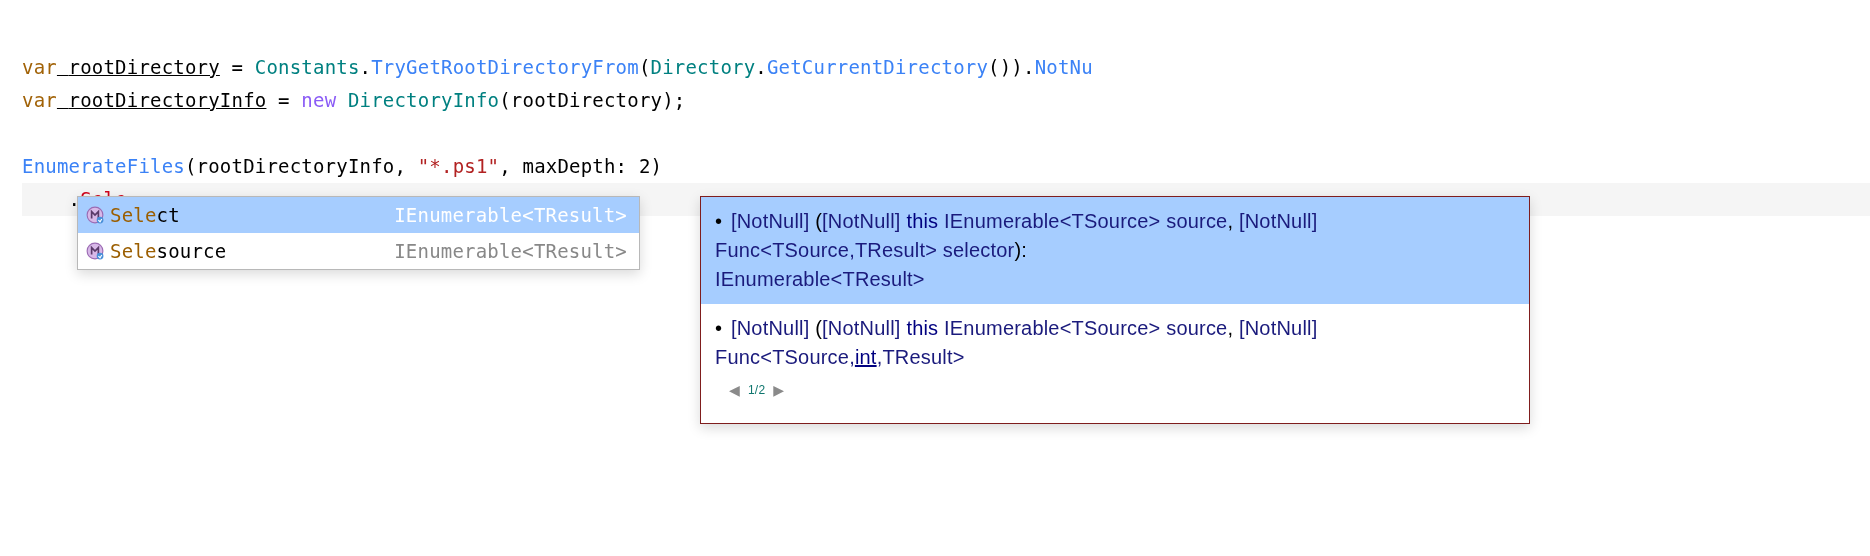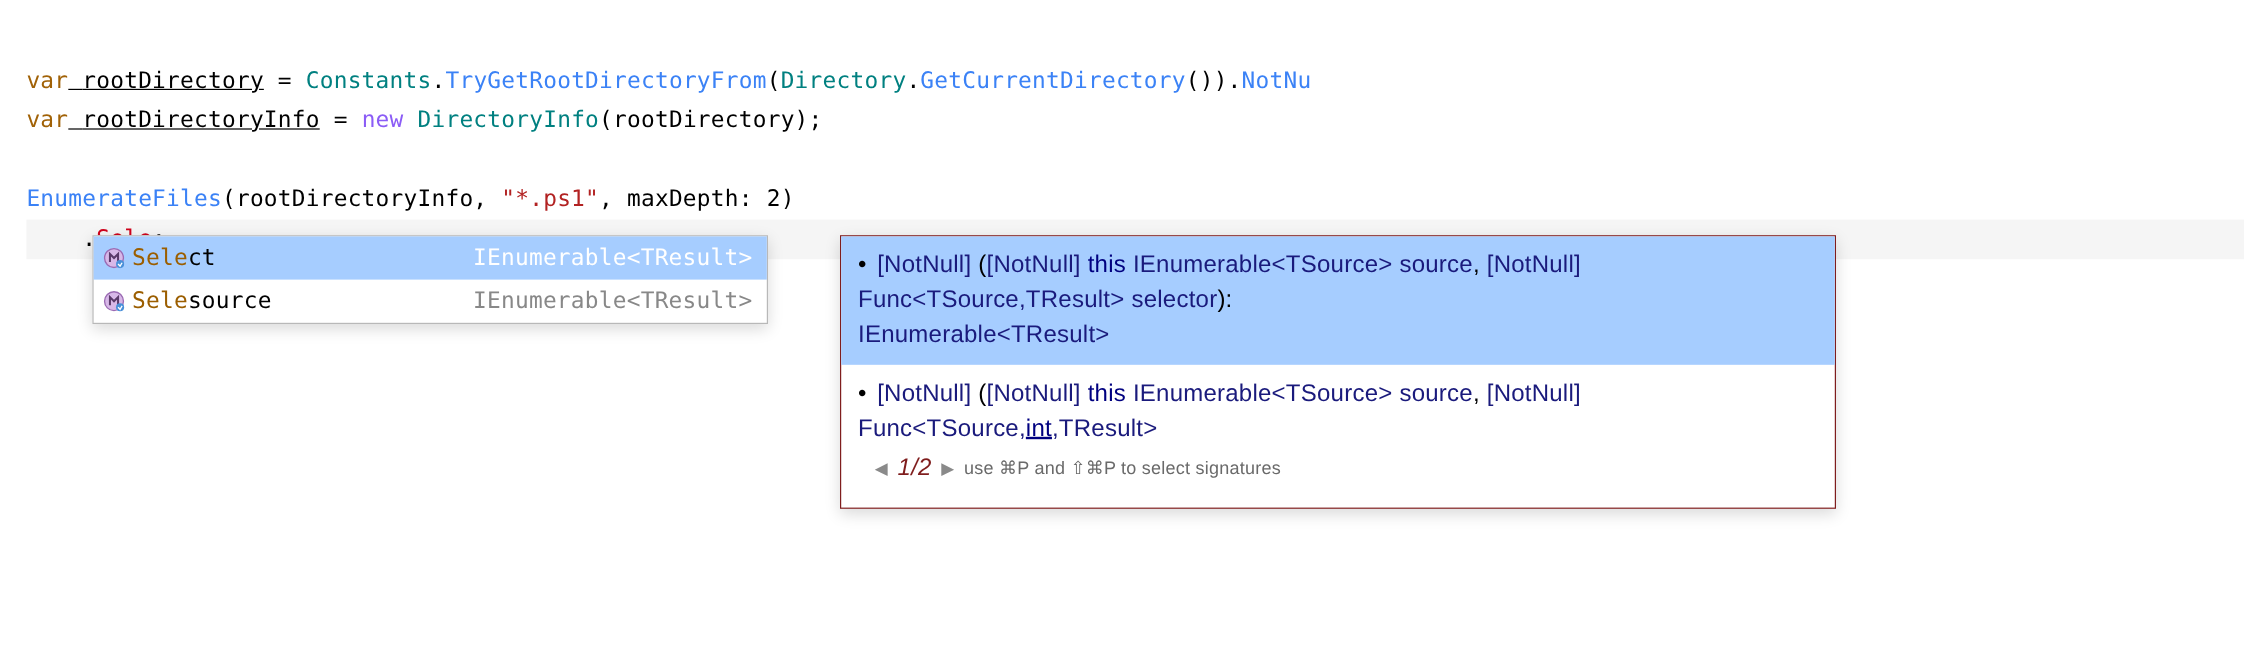--- a/index.html
+++ b/index.html
@@ -117,23 +117,22 @@
       align-items: center;
       gap: 8px;
       font-family: -apple-system, 'Helvetica Neue', Arial, sans-serif;
     }
     .footer-arrow {
       font-size: 14px;
       color: #8a8a8a;
       cursor: default;
     }
     .footer-count {
-      font-size: 20px;
-      color: #7f1d1d;
-      font-style: italic;
+      font-size: 12px;
+      color: #0f766e;
     }
 
     .method-icon-svg {
       width: 18px;
       height: 18px;
     }
   </style>
 </head>
 <body>
 
@@ -175,16 +174,15 @@
 <div class="signature-popup">
   <div class="signature-item selected">
     <span class="sig-bullet">•</span><span> </span><span class="sig-attr">[NotNull]</span><span> </span><span class="sig-paren">(</span><span class="sig-attr">[NotNull]</span><span> </span><span class="sig-kw">this</span><span> </span><span class="sig-type">IEnumerable&lt;TSource&gt;</span><span> </span><span class="sig-param">source</span><span class="sig-paren">, </span><span class="sig-attr">[NotNull]</span><span> </span><span class="sig-type">Func&lt;TSource,TResult&gt;</span><span> </span><span class="sig-param">selector</span><span class="sig-paren">):</span><br><span class="sig-type">IEnumerable&lt;TResult&gt;</span>
   </div>
   <div class="signature-item">
     <span class="sig-bullet">•</span><span> </span><span class="sig-attr">[NotNull]</span><span> </span><span class="sig-paren">(</span><span class="sig-attr">[NotNull]</span><span> </span><span class="sig-kw">this</span><span> </span><span class="sig-type">IEnumerable&lt;TSource&gt;</span><span> </span><span class="sig-param">source</span><span class="sig-paren">, </span><span class="sig-attr">[NotNull]</span><span> </span><span class="sig-type">Func&lt;TSource,</span><span class="sig-int">int</span><span class="sig-type">,TResult&gt;</span>
     <div class="signature-footer">
       <span class="footer-arrow">◀</span>
       <span class="footer-count">1/2</span>
       <span class="footer-arrow">▶</span>
-      <span>use ⌘P and ⇧⌘P to select signatures</span>
     </div>
   </div>
 </div>
 
 </body></html>

